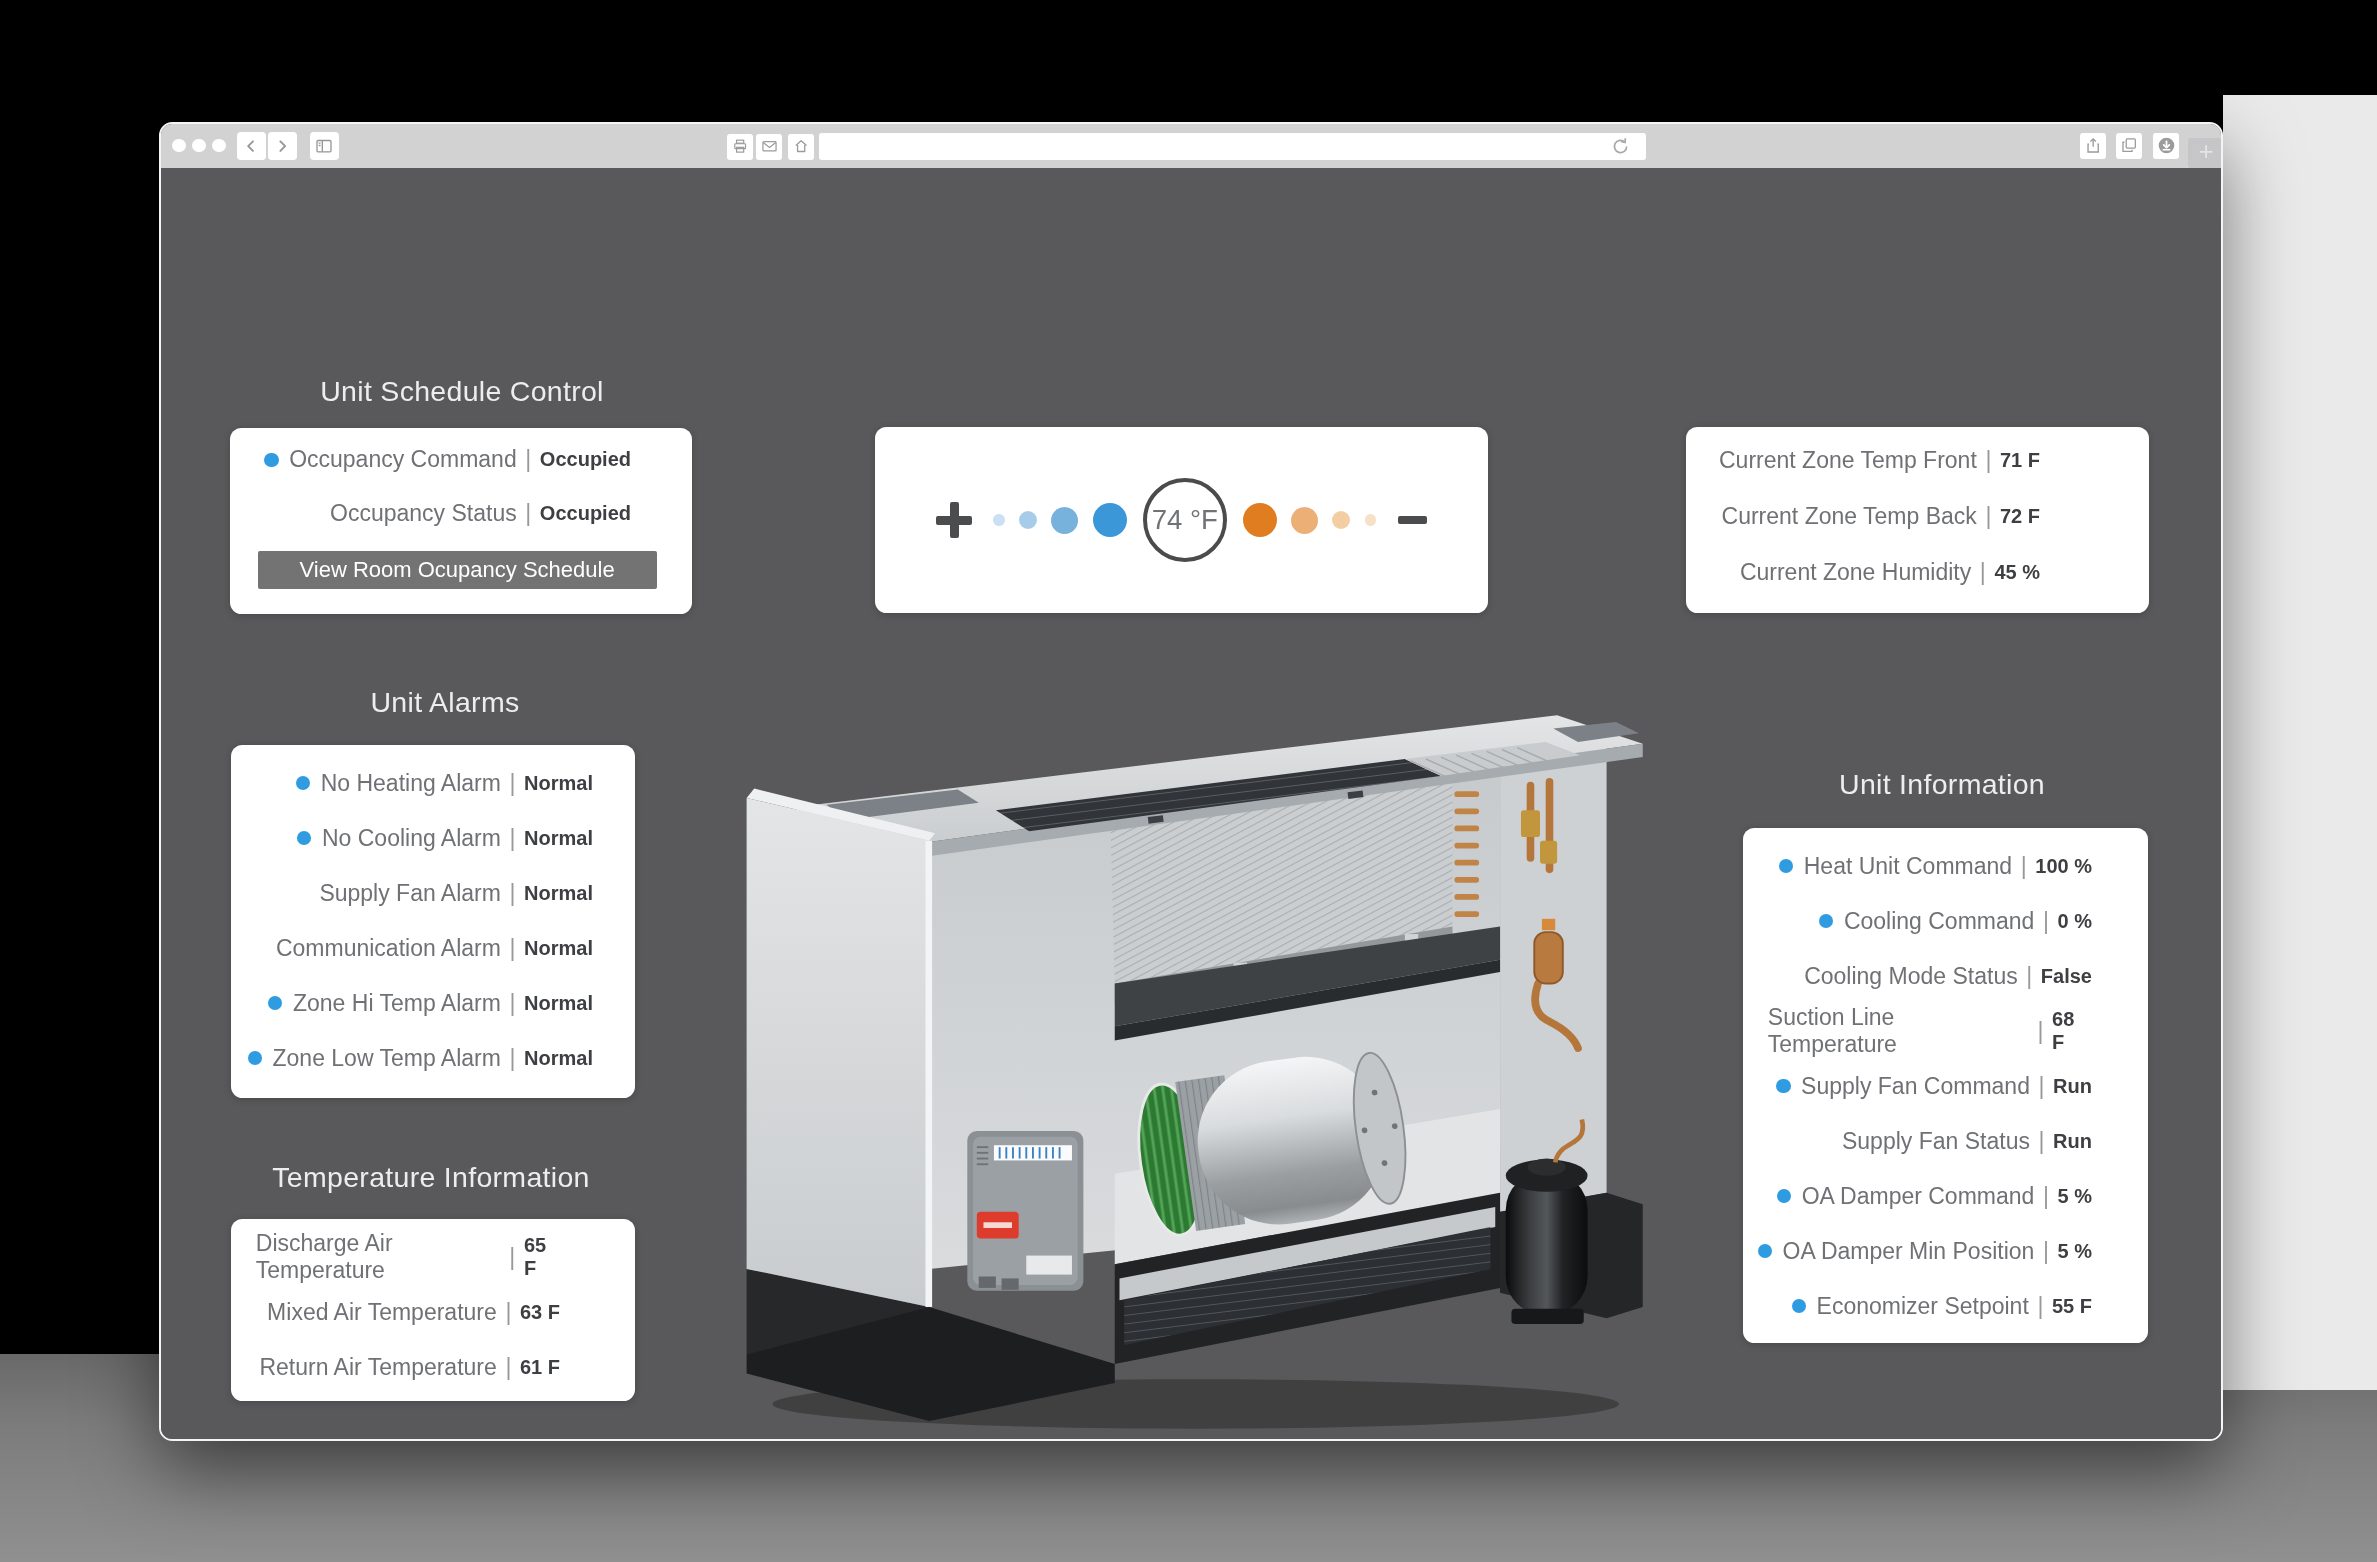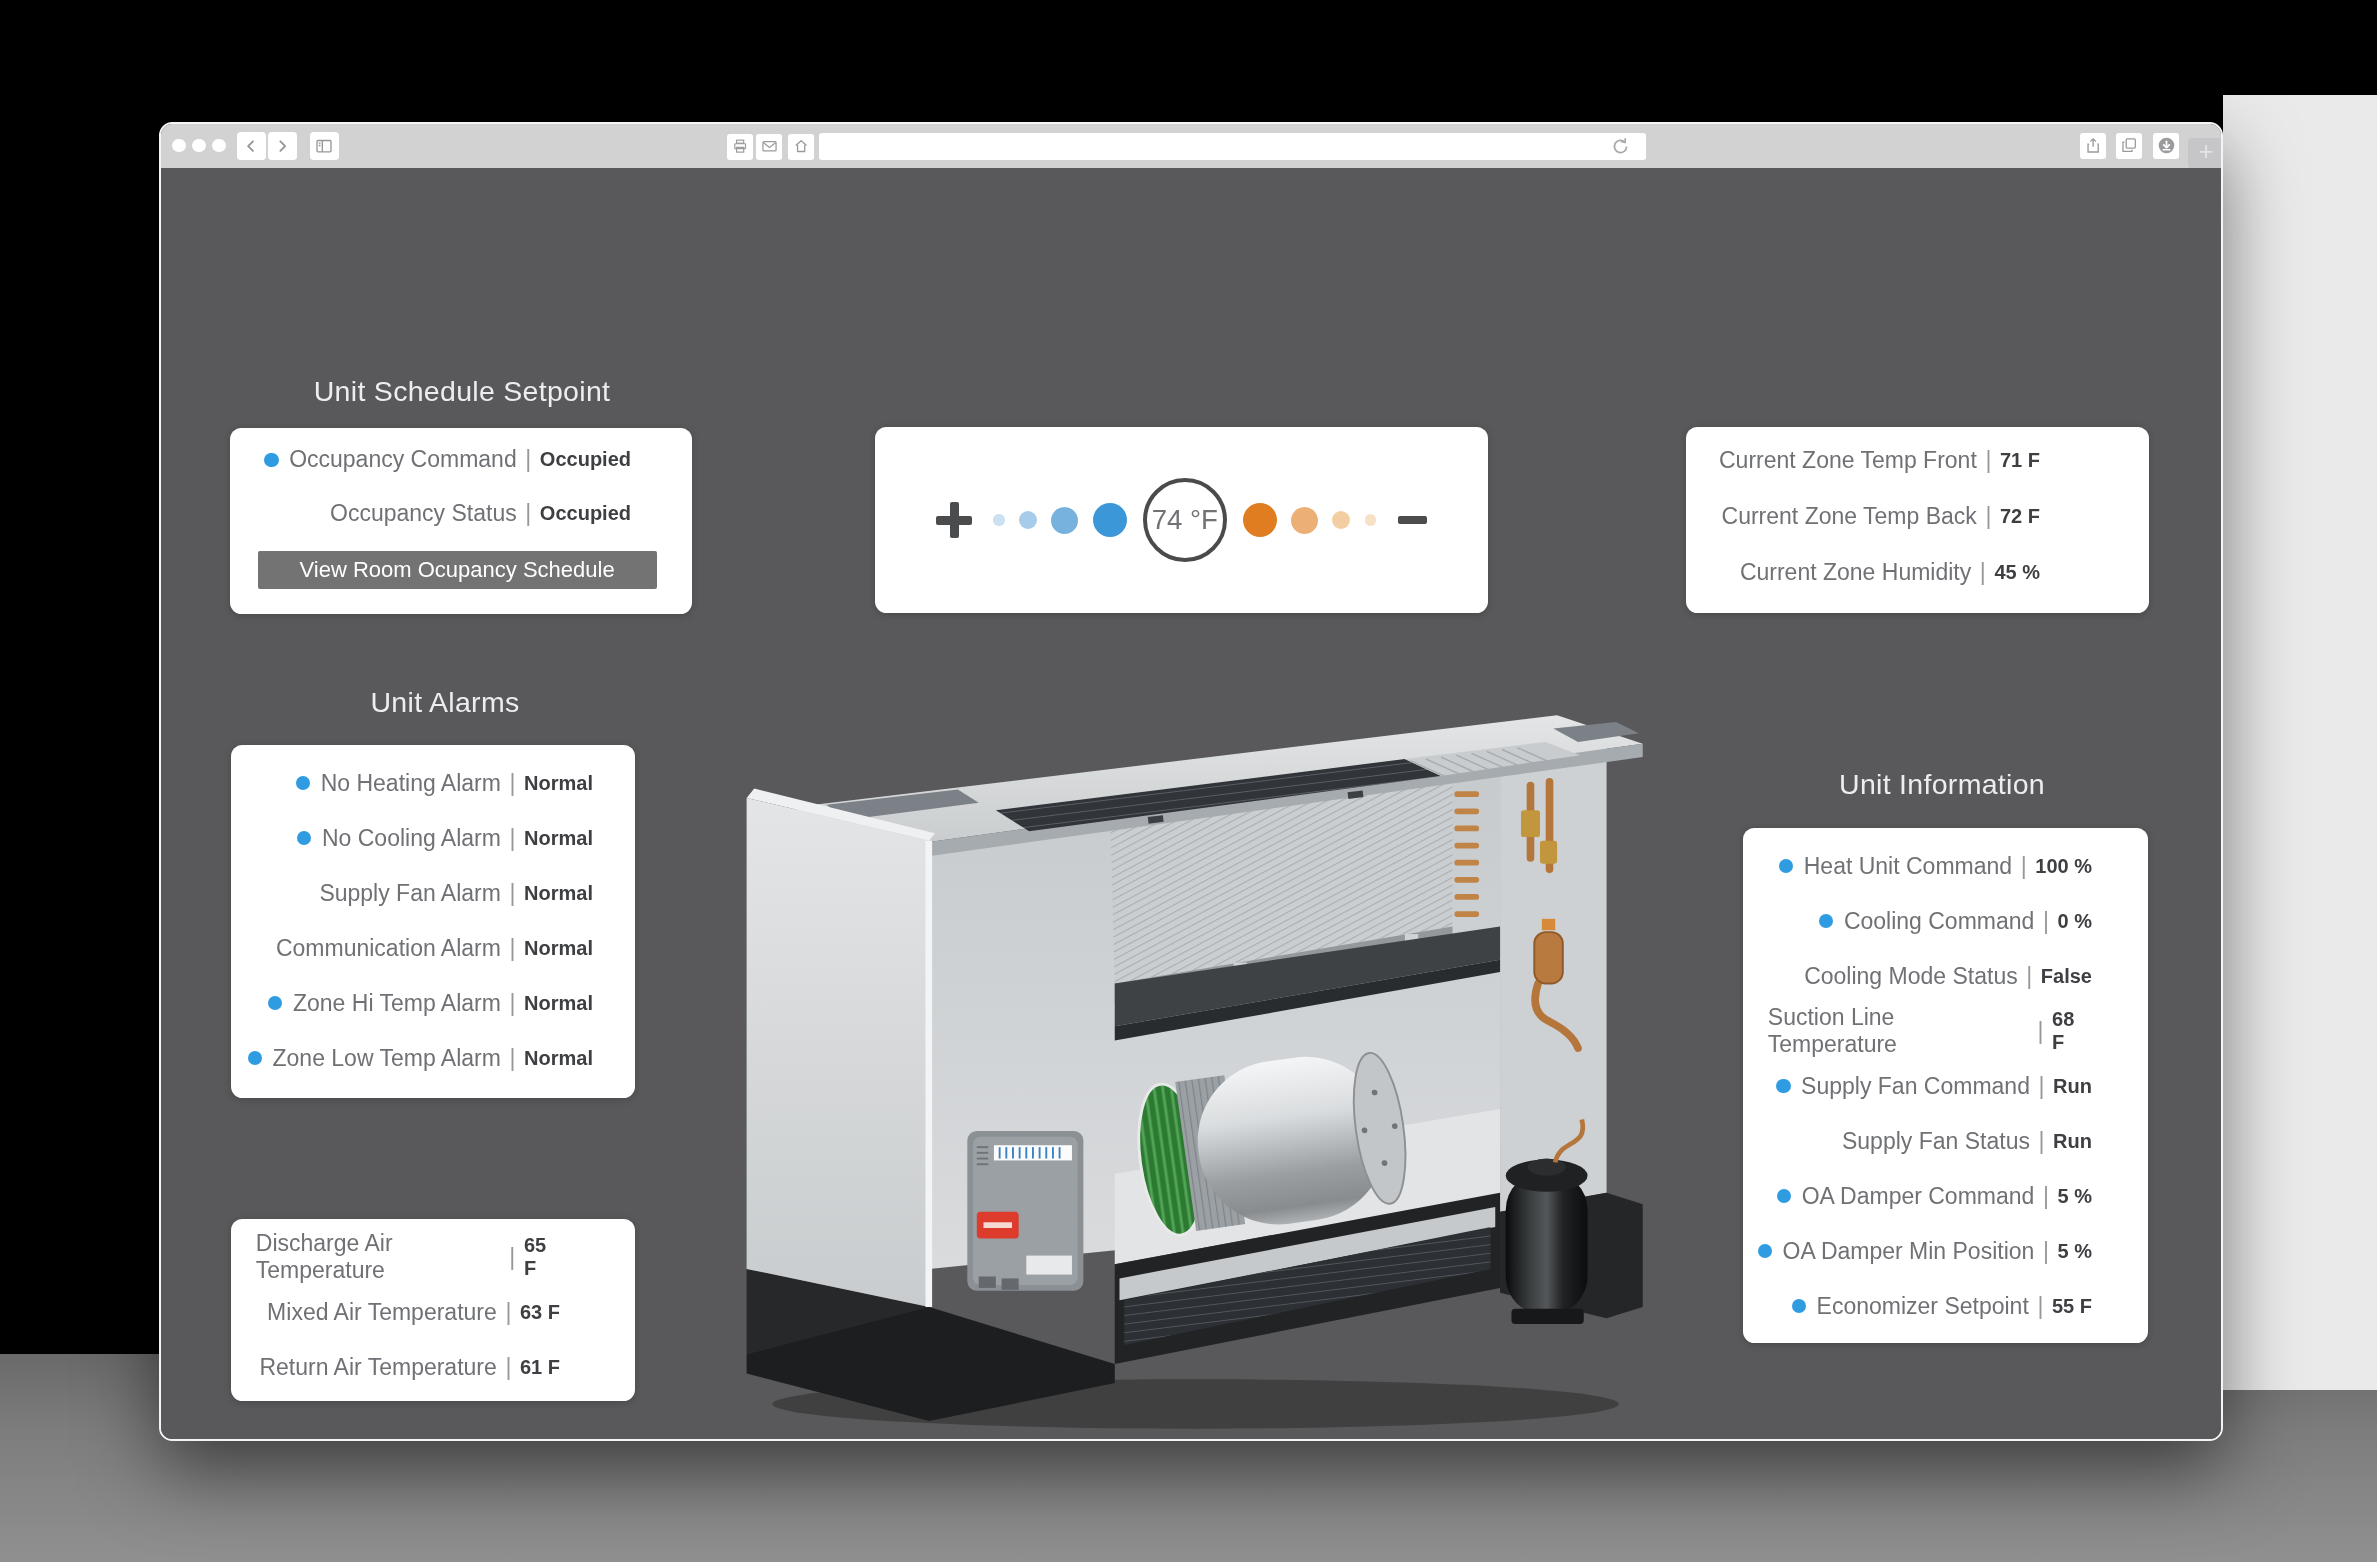--- a/index.html
+++ b/index.html
@@ -133,22 +133,23 @@
               <path d="M8 11 L12 15 L16 11"></path>
               <line x1="7.5" y1="18" x2="16.5" y2="18"></line>
             </g>
           </svg>
       </div>
       <div id="newtab">+</div>
     </div>
 
     <div id="page">
 
-      <div class="sec-title" style="left:63px;top:207px">Unit Schedule Setpoint</div>
+      <div class="sec-title" style="left:63px;top:207px">Unit Schedule Control</div>
       <div class="sec-title" style="left:46px;top:518px">Unit Alarms</div>
+      <div class="sec-title" style="left:32px;top:993px">Temperature Information</div>
       <div class="sec-title" style="left:1543px;top:600px">Unit Information</div>
 
       <div class="card" style="left:69px;top:260px;width:462px;height:186px">
         <div class="rows" style="padding:4.8px 61px 0 0">
 
             <div class="row" style="height:54px">
               <span class="dot"></span>
               <span class="lbl">Occupancy Command</span>
               <span class="sep">|</span>
               <span class="val">Occupied</span>

